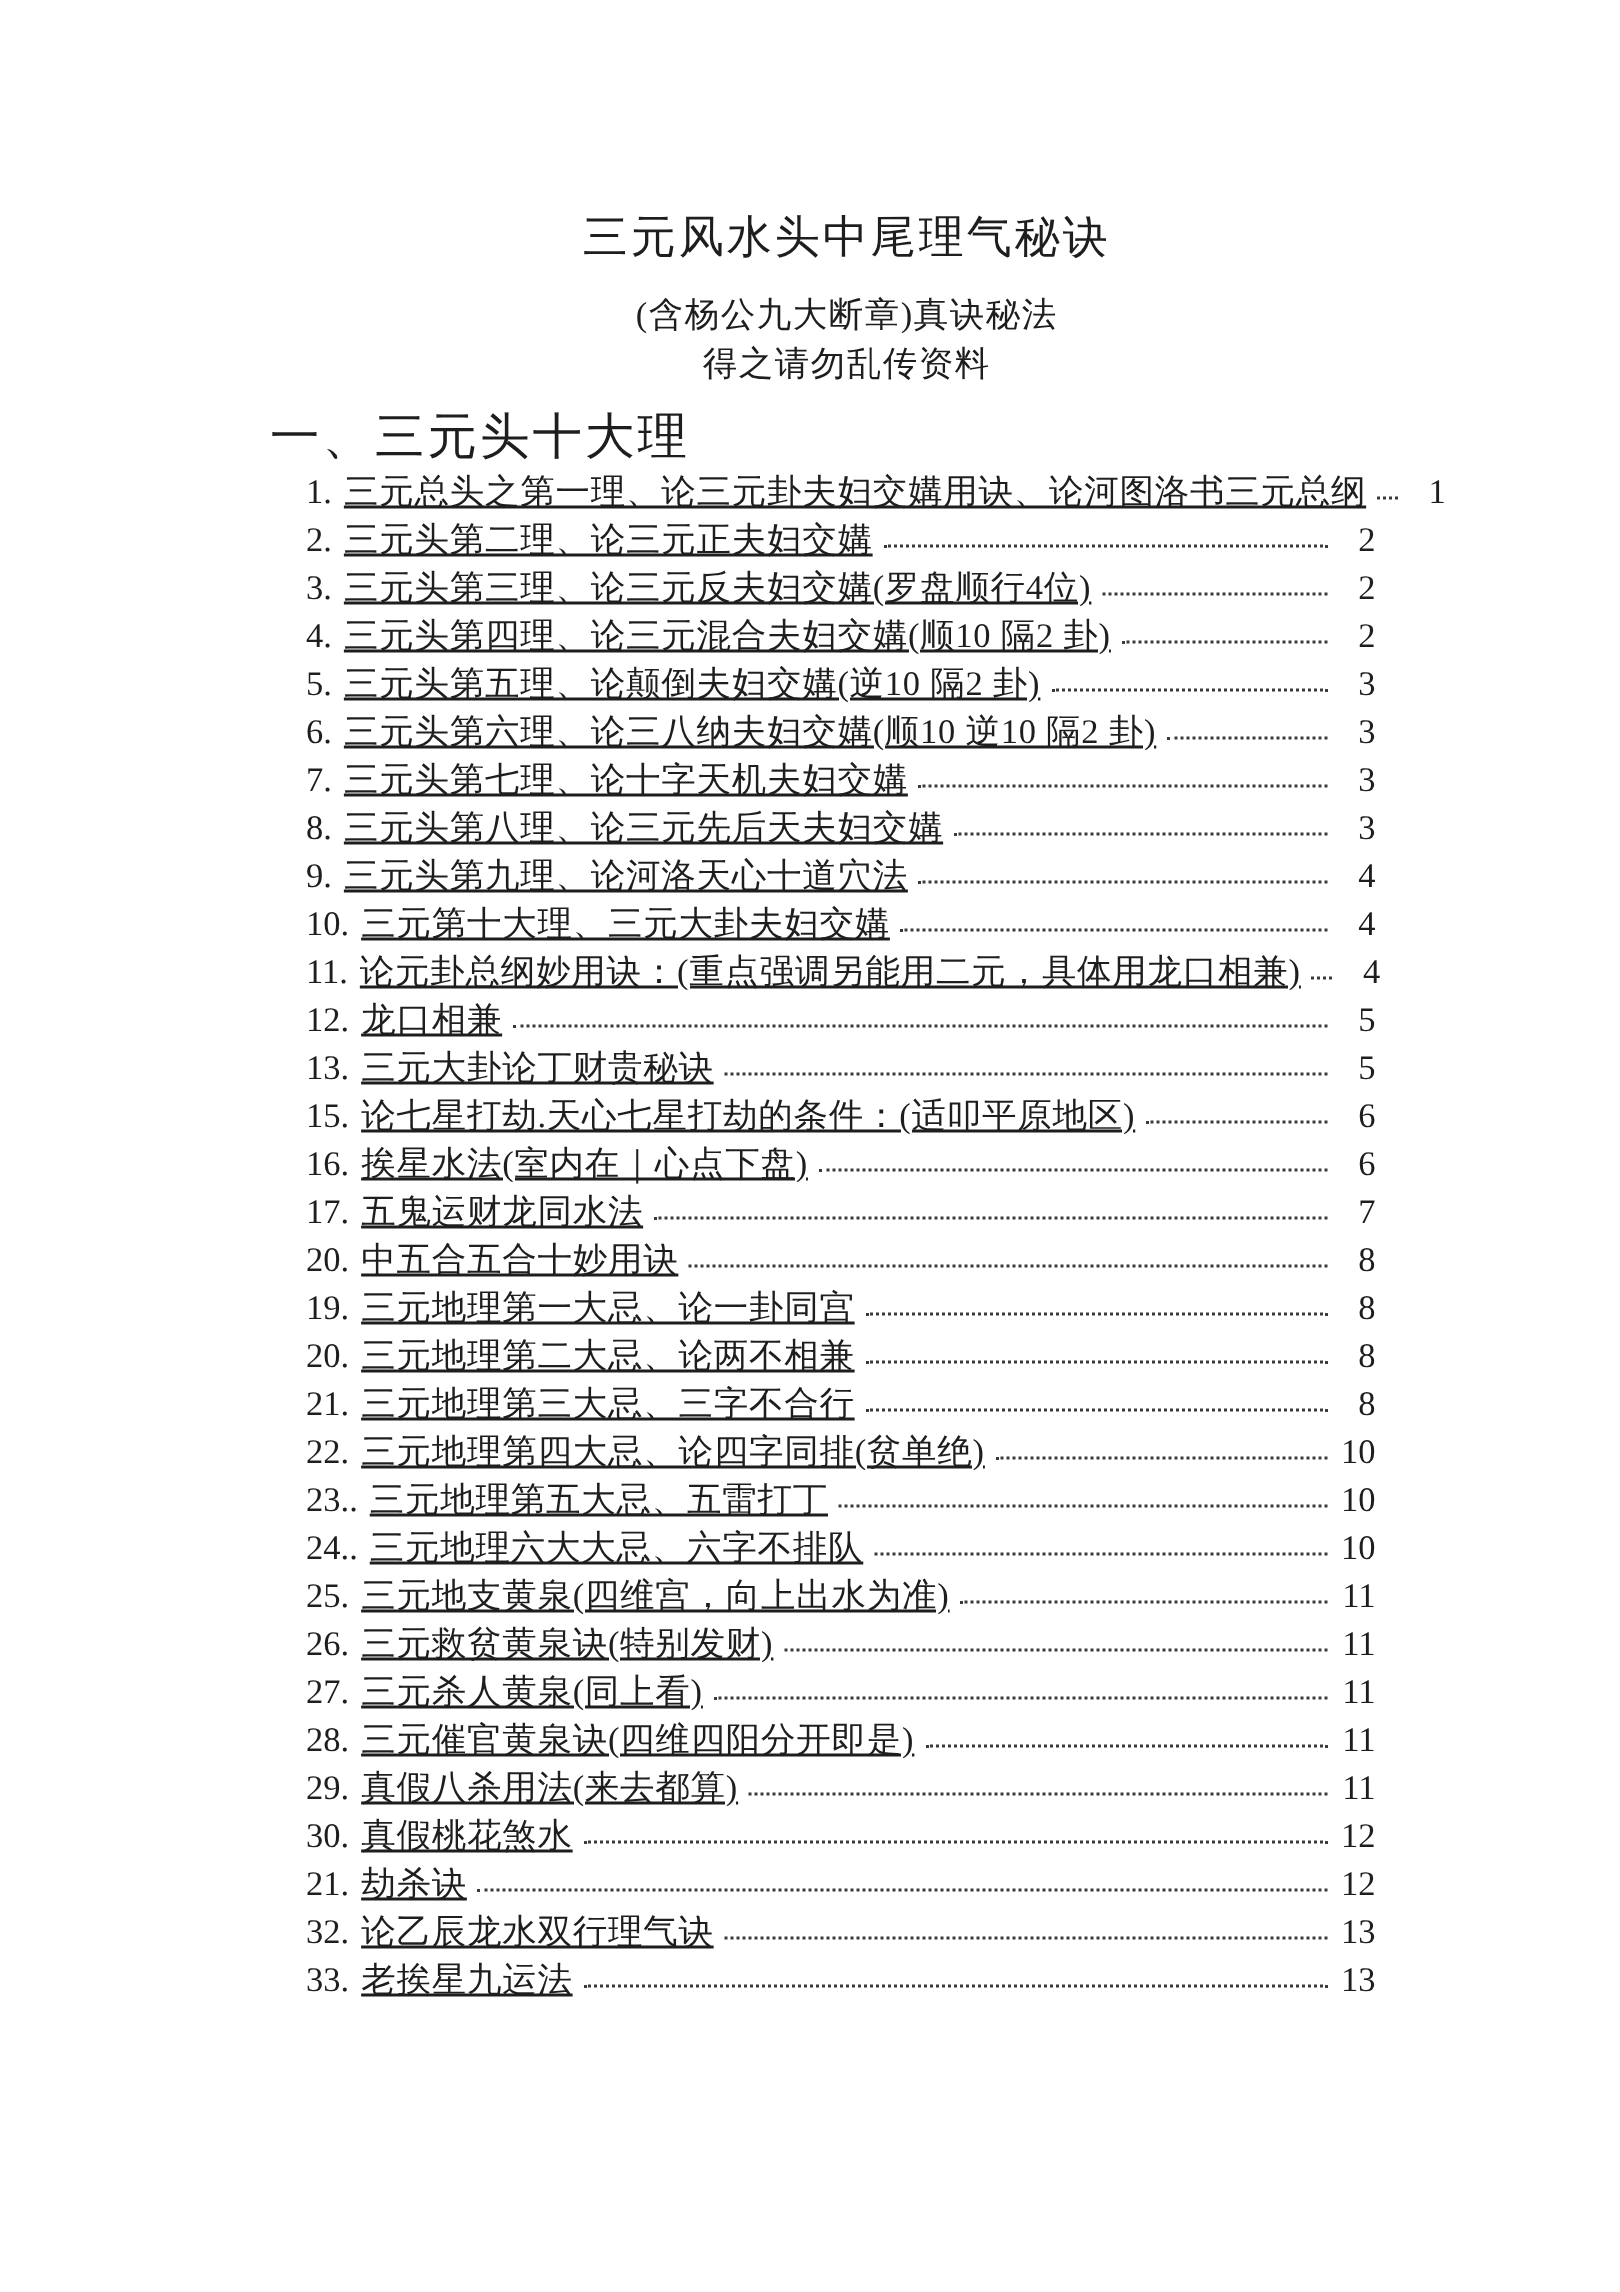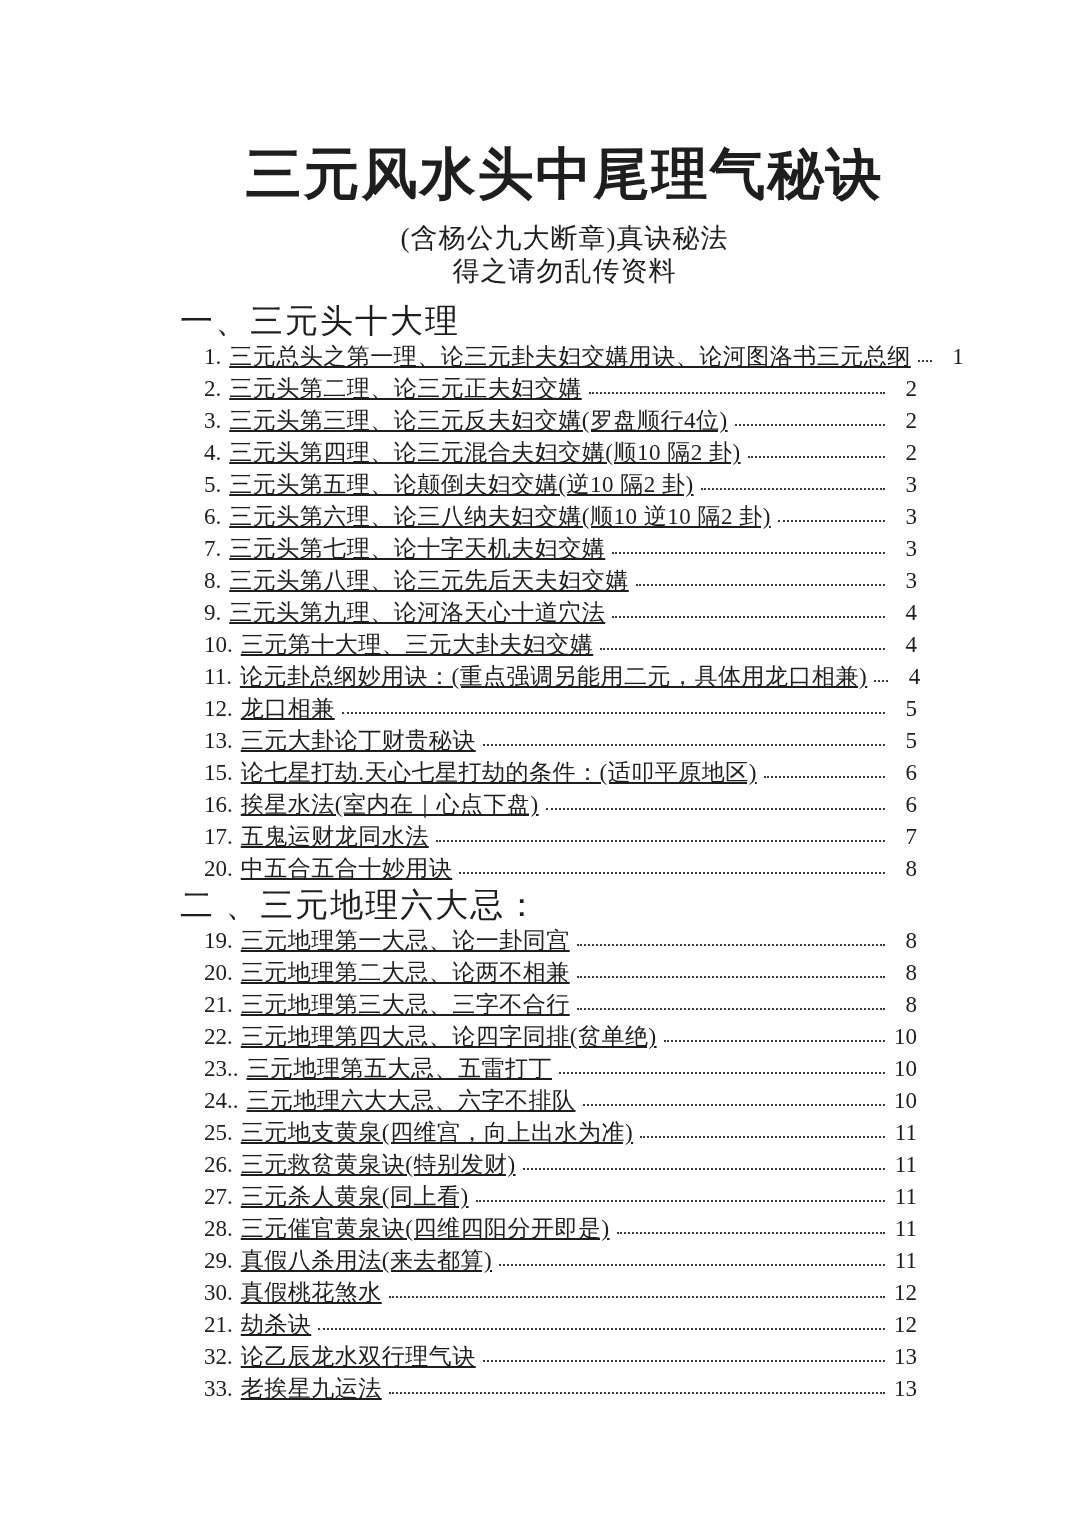--- a/index.html
+++ b/index.html
@@ -15,29 +15,29 @@
     box-sizing: border-box;
     width: 1080px;
     height: 1528px;
     padding: 142px 163px 0 180px;
   }
   .doc-header {
     text-align: center;
     transform: translateX(16px);
   }
   .doc-title {
-    font-size: 56px;
-    font-weight: 700;
+    font-size: 30px;
+    font-weight: 400;
     line-height: 1.15;
     margin: 0 0 16px 0;
     letter-spacing: 2px;
     white-space: nowrap;
   }
   .doc-sub {
-    font-size: 27px;
+    font-size: 23px;
     line-height: 33px;
     letter-spacing: 1px;
   }
   .toc { margin-top: 13px; }
   .toc-heading {
     font-size: 33px;
     line-height: 40px;
     height: 40px;
     letter-spacing: 2px;
     white-space: nowrap;
@@ -171,21 +171,20 @@
         <span class="t">五鬼运财龙同水法</span>
         <span class="leader"></span>
         <span class="pg">7</span>
       </div>
       <div class="toc-row">
         <span class="num">20.</span>
         <span class="t">中五合五合十妙用诀</span>
         <span class="leader"></span>
         <span class="pg">8</span>
       </div>
-      <div class="toc-heading">二 、三元地理六大忌：</div>
       <div class="toc-row">
         <span class="num">19.</span>
         <span class="t">三元地理第一大忌、论一卦同宫</span>
         <span class="leader"></span>
         <span class="pg">8</span>
       </div>
       <div class="toc-row">
         <span class="num">20.</span>
         <span class="t">三元地理第二大忌、论两不相兼</span>
         <span class="leader"></span>

